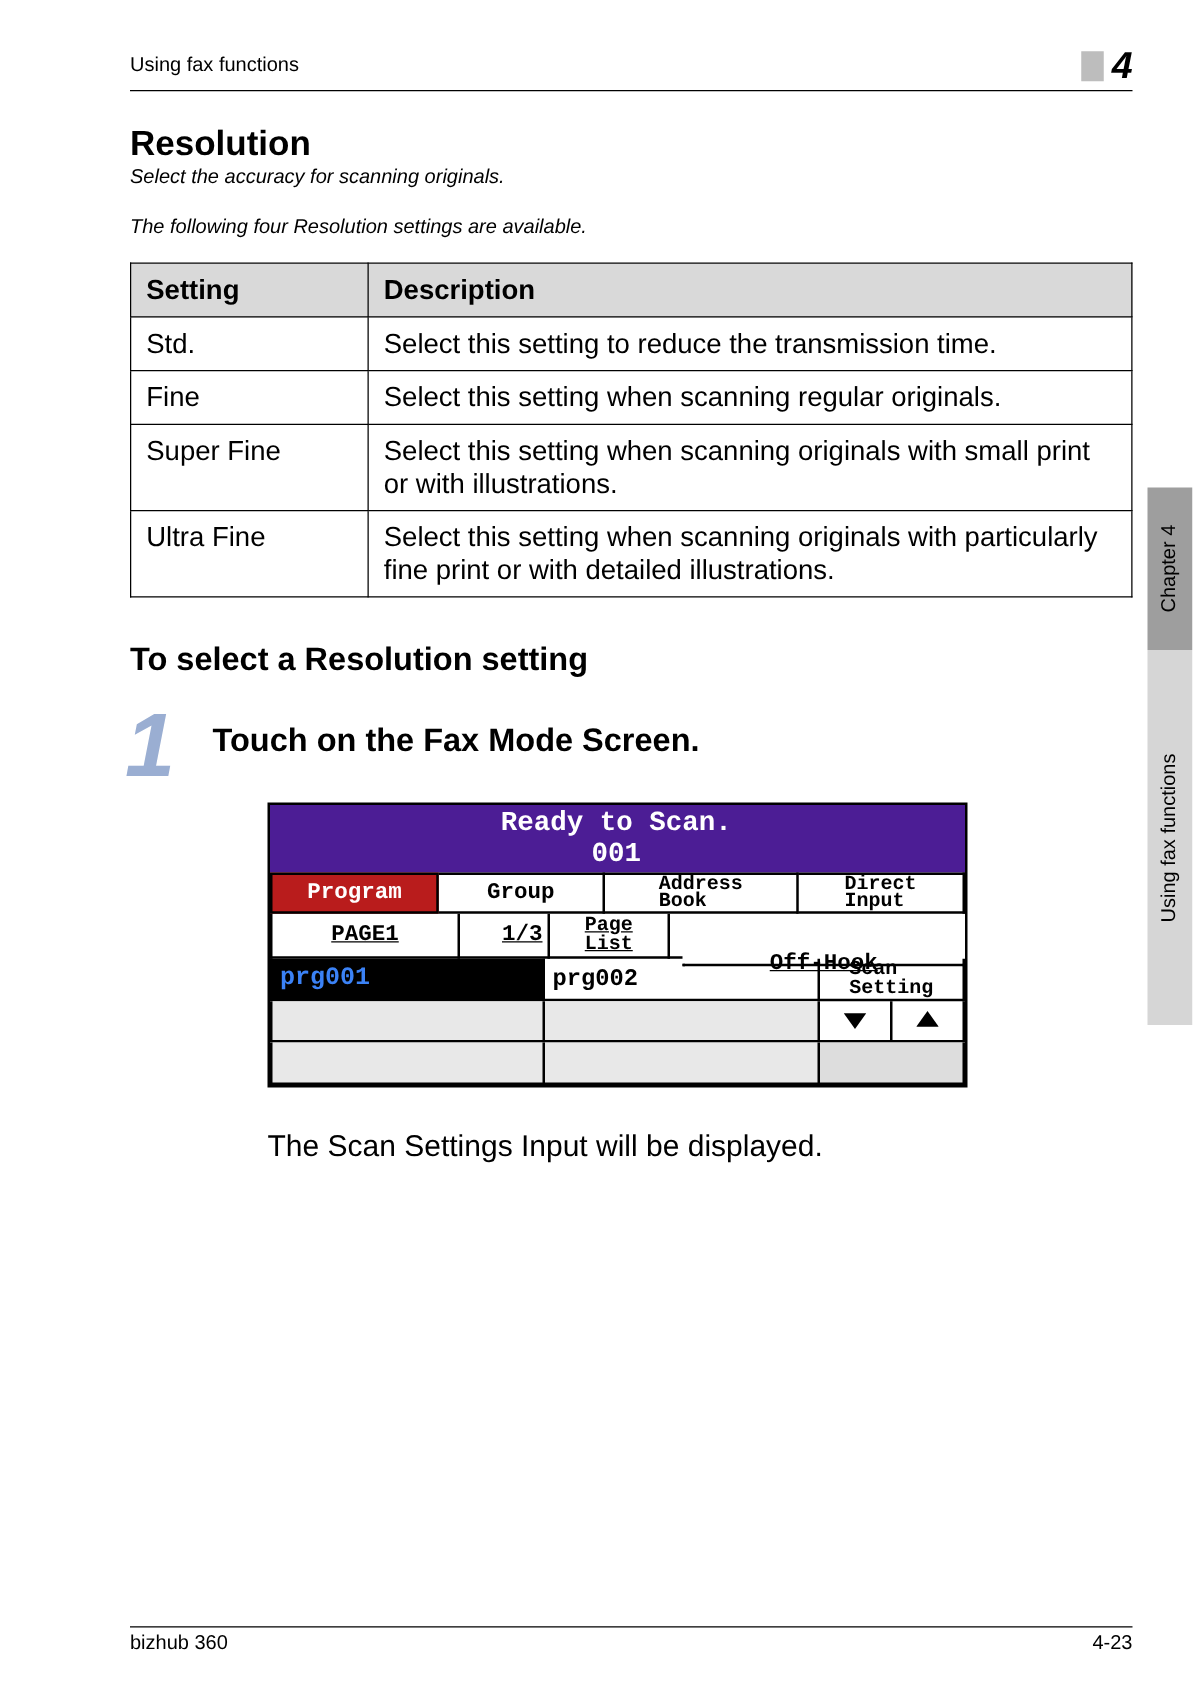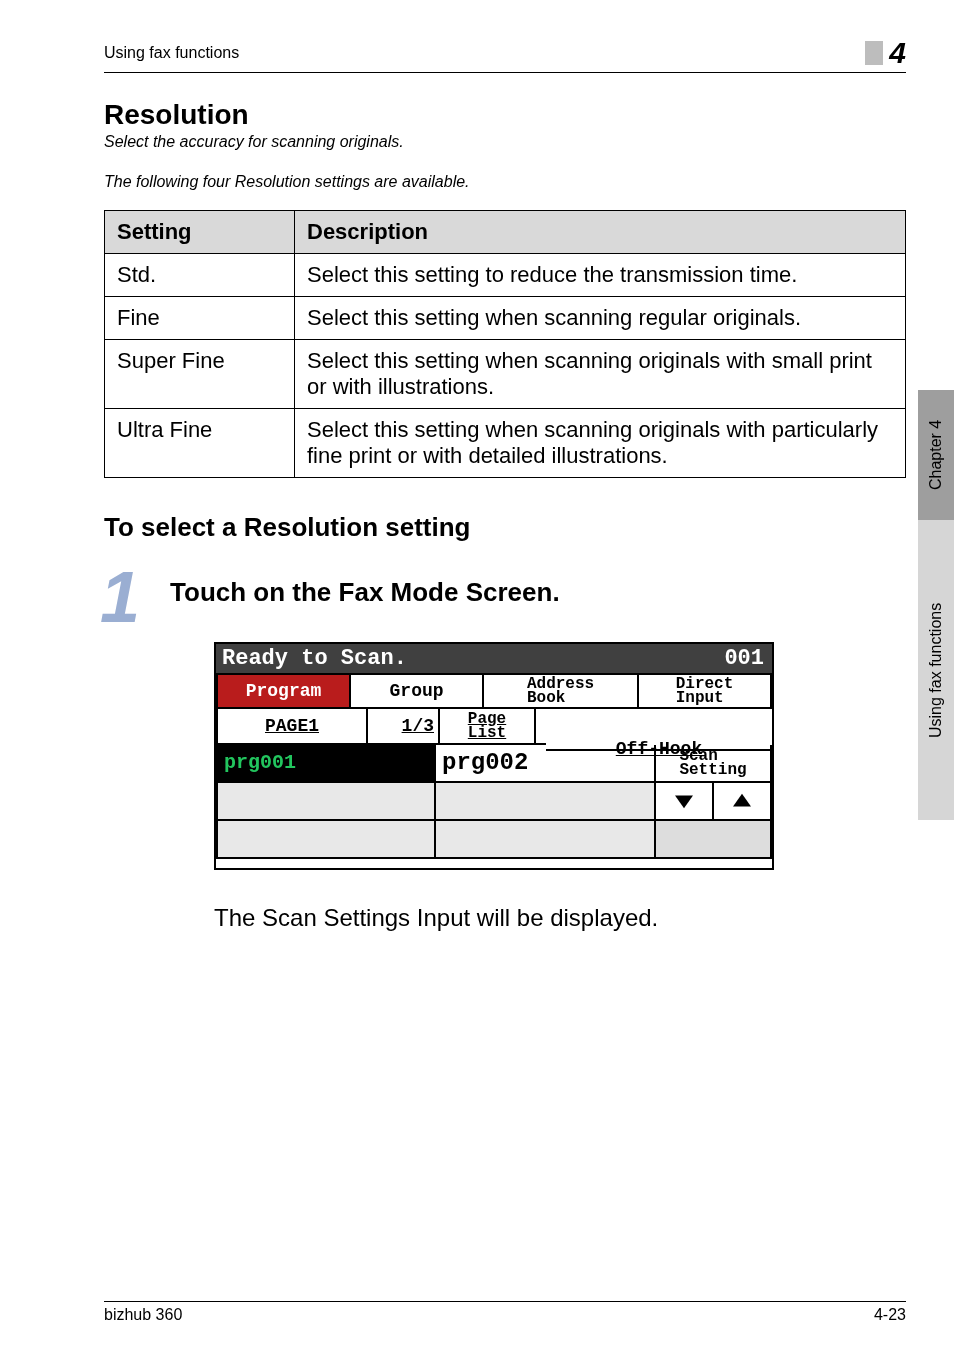--- a/index.html
+++ b/index.html
@@ -105,28 +105,29 @@
     width: 560px;
     height: 228px;
     margin-left: 110px;
     background: #fff;
     border: 2px solid #000;
     display: flex;
     flex-direction: column;
     font-family: "Courier New", monospace;
   }
   .lcd-status {
-    background: #404040;
+    background: #4c1d95;
     color: #fff;
     display: flex;
     justify-content: space-between;
     align-items: center;
     padding: 2px 8px 2px 6px;
     font-size: 22px;
     font-weight: bold;
+    flex-direction: column;
   }
   .lcd-tabs {
     display: flex;
     height: 36px;
   }
   .lcd-tab {
     border: 2px solid #000;
     display: flex;
     align-items: center;
     justify-content: center;
@@ -157,29 +158,29 @@
   .page-cnt { width: 72px; justify-content: flex-end; padding-right:4px; border-left:none;}
   .page-list { width: 96px; justify-content:center; border-left:none; line-height:0.9; font-size:16px;}
   .gap-col { flex:0 0 10px; border:none; border-bottom:2px solid #000;}
   .offhook { flex:1; justify-content:center;margin-top:40px; }
 
   .lcd-row3 {
     display: flex;
     height: 38px;
   }
   .prg-sel {
-    width: 220px; background:#000; color:#22c55e;
+    width: 220px; background:#000; color:#3b82f6;
     border:2px solid #000; border-top:none;
     display:flex; align-items:center; padding-left:6px;
     font-size:20px; font-weight:bold;
   }
   .prg002 {
     width: 220px; border:2px solid #000; border-top:none; border-left:none;
     display:flex; align-items:center; padding-left:6px;
-    font-size:24px; font-weight:bold;
+    font-size:19px; font-weight:bold;
   }
   .scan-set {
     flex:1; border:2px solid #000; border-top:none; border-left:none;
     display:flex; align-items:center; justify-content:center;
     line-height:0.9; font-size:16px; font-weight:bold;
   }
 
   .lcd-row4, .lcd-row5 {
     display: flex;
     height: 38px;

